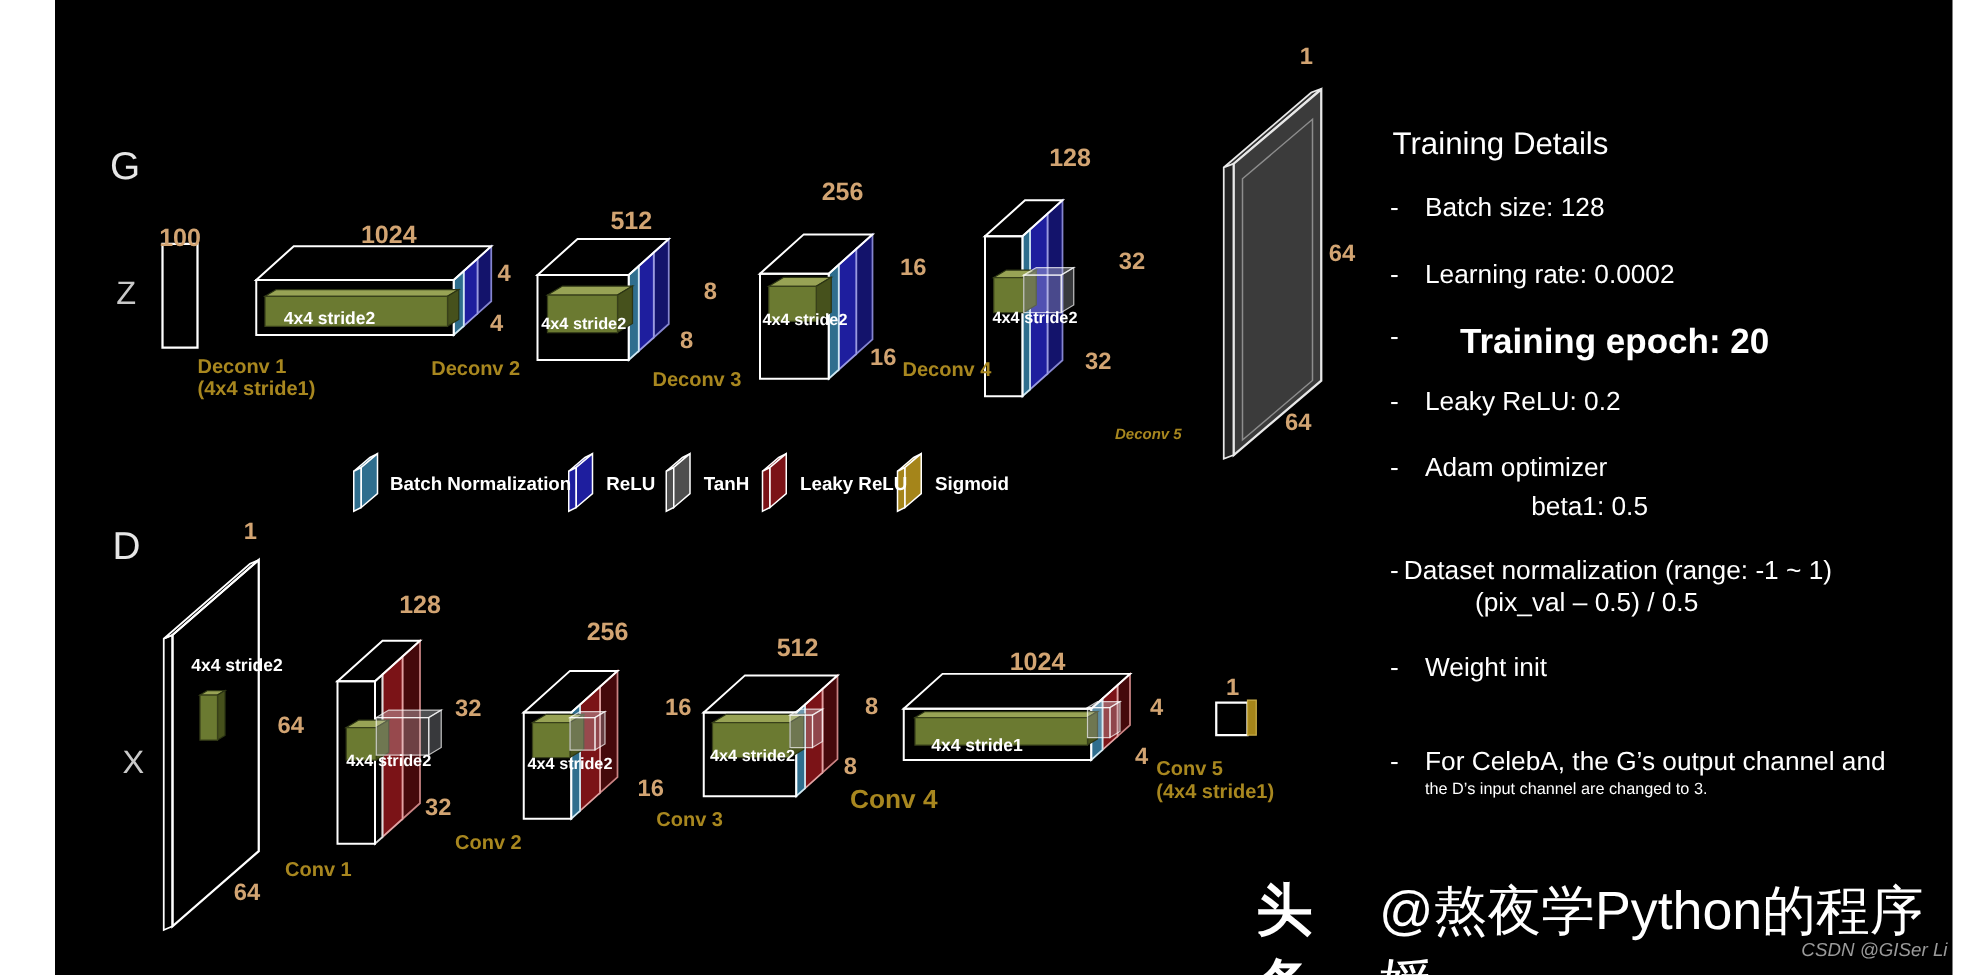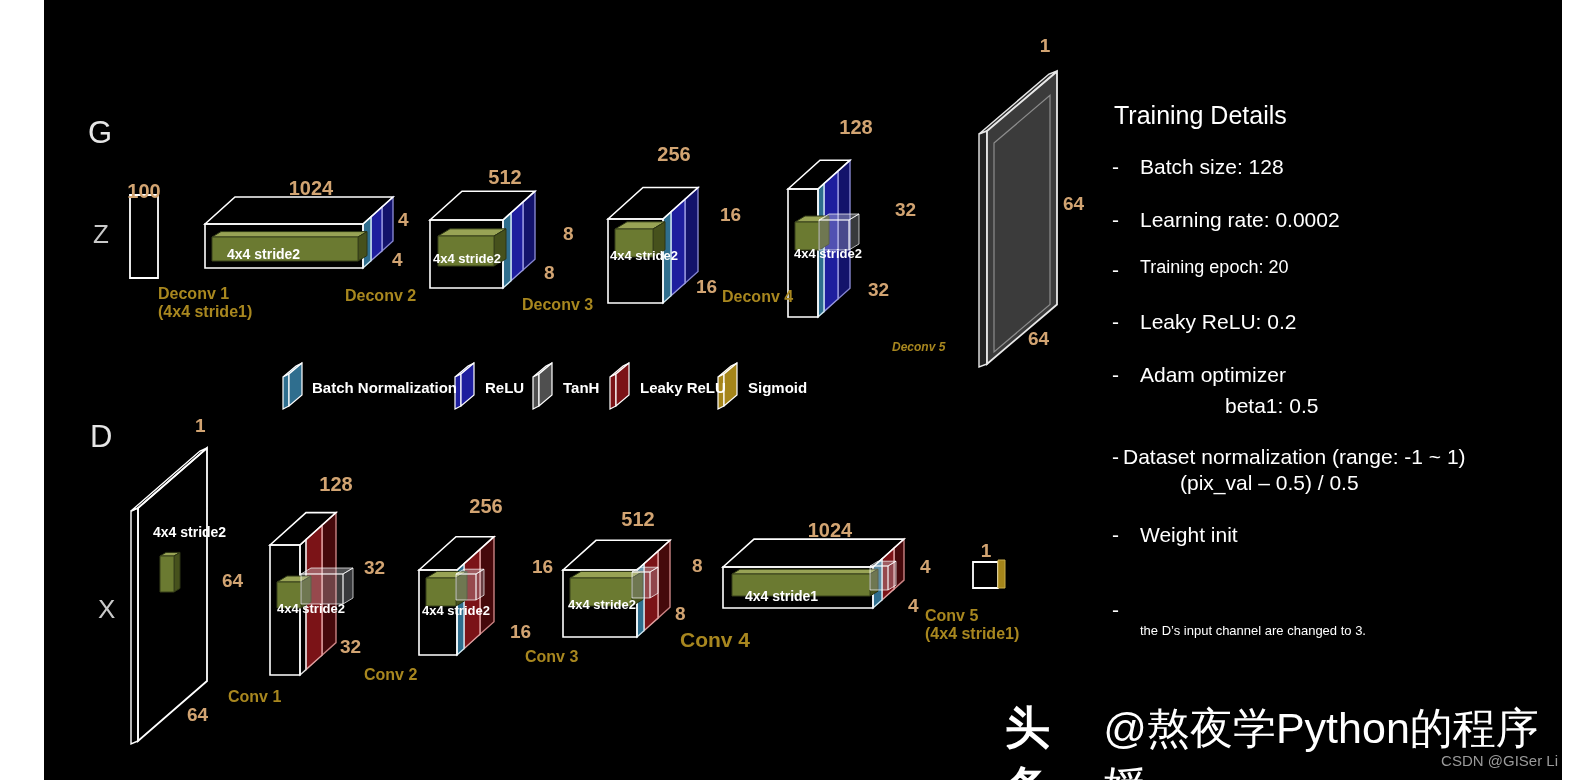--- a/index.html
+++ b/index.html
@@ -11,21 +11,21 @@
   .tan{color:#d2a472;font-weight:700;}
   .gold{color:#a8871f;font-weight:700;}
   .kern{color:#ffffff;font-weight:700;}
   .big{color:#e6e6e6;}
   .leg{color:#ffffff;font-weight:700;font-size:15px;}
   .ti{color:#ffffff;}
   .ctr{transform:translateX(-50%);}
   #watermark{position:absolute;left:961px;top:698px;display:flex;align-items:baseline;gap:12px;color:#ffffff;}
   #wm-brand{font-size:45px;font-weight:800;}
   #wm-handle{font-size:43px;font-weight:500;}
-  #csdn{position:absolute;right:4px;top:752px;font-size:15px;color:#9a9a9a;}
+  #csdn{position:absolute;right:4px;top:752px;font-size:15px;color:#9a9a9a;font-style:italic;}
 </style>
 </head>
 <body>
 
 <div id="page">
   <div id="canvas">
     <svg id="diagram" width="1518" height="780">
         <g>
           <polygon points="86,195 114,195 114,278 86,278" fill="none" stroke="#ffffff" stroke-width="1.8"></polygon>
         </g>
@@ -245,37 +245,38 @@
 
     <span class="lbl ti" style="left:1070px;top:102px;font-size:25px;">Training Details</span>
 
     <span class="lbl ti" style="left:1068px;top:155px;font-size:21px;">-</span>
     <span class="lbl ti" style="left:1096px;top:155px;font-size:21px;">Batch size: 128</span>
 
     <span class="lbl ti" style="left:1068px;top:208px;font-size:21px;">-</span>
     <span class="lbl ti" style="left:1096px;top:208px;font-size:21px;">Learning rate: 0.0002</span>
 
     <span class="lbl ti" style="left:1068px;top:258px;font-size:21px;">-</span>
-    <span class="lbl ti" style="left:1096px;top:258px;font-size:18px;">Training epoch: 20</span>
+    <span class="lbl ti" style="left:1124px;top:258px;font-size:28px;font-weight:bold;">Training epoch: 20</span>
 
     <span class="lbl ti" style="left:1068px;top:310px;font-size:21px;">-</span>
     <span class="lbl ti" style="left:1096px;top:310px;font-size:21px;">Leaky ReLU: 0.2</span>
 
     <span class="lbl ti" style="left:1068px;top:363px;font-size:21px;">-</span>
     <span class="lbl ti" style="left:1096px;top:363px;font-size:21px;">Adam optimizer</span>
     <span class="lbl ti" style="left:1181px;top:394px;font-size:21px;">beta1: 0.5</span>
 
     <span class="lbl ti" style="left:1068px;top:445px;font-size:21px;">-</span>
     <span class="lbl ti" style="left:1048px;top:445px;font-size:21px;margin-left:31px;">Dataset normalization (range: -1 ~ 1)</span>
     <span class="lbl ti" style="left:1136px;top:471px;font-size:21px;">(pix_val – 0.5) / 0.5</span>
 
     <span class="lbl ti" style="left:1068px;top:523px;font-size:21px;">-</span>
     <span class="lbl ti" style="left:1096px;top:523px;font-size:21px;">Weight init</span>
 
     <span class="lbl ti" style="left:1068px;top:598px;font-size:21px;">-</span>
+    <span class="lbl ti" style="left:1096px;top:598px;font-size:21px;">For CelebA, the G’s output channel and</span>
     <span class="lbl ti" style="left:1096px;top:624px;font-size:13px;">the D’s input channel are changed to 3.</span>
 
     <div id="watermark">
       <span id="wm-brand">头条</span>
       <span id="wm-handle">@熬夜学Python的程序媛</span>
     </div>
     <span id="csdn">CSDN @GISer Li</span>
   </div>
 </div>
 

